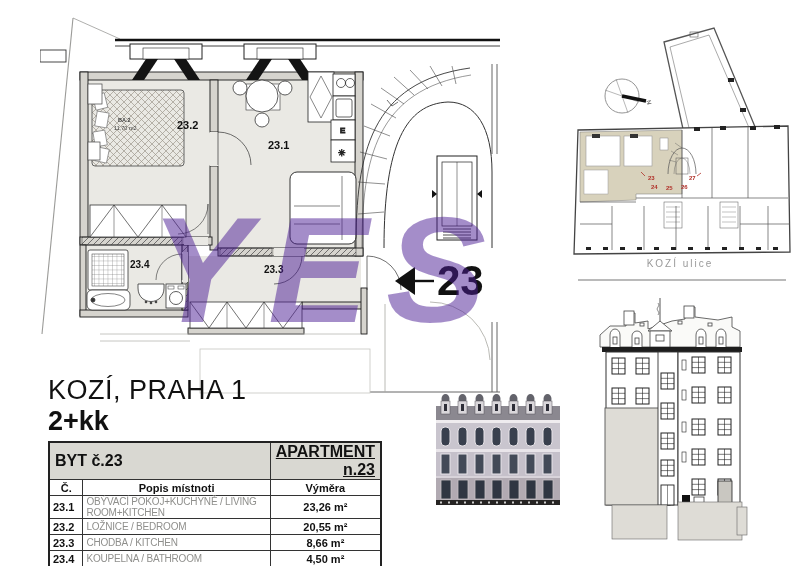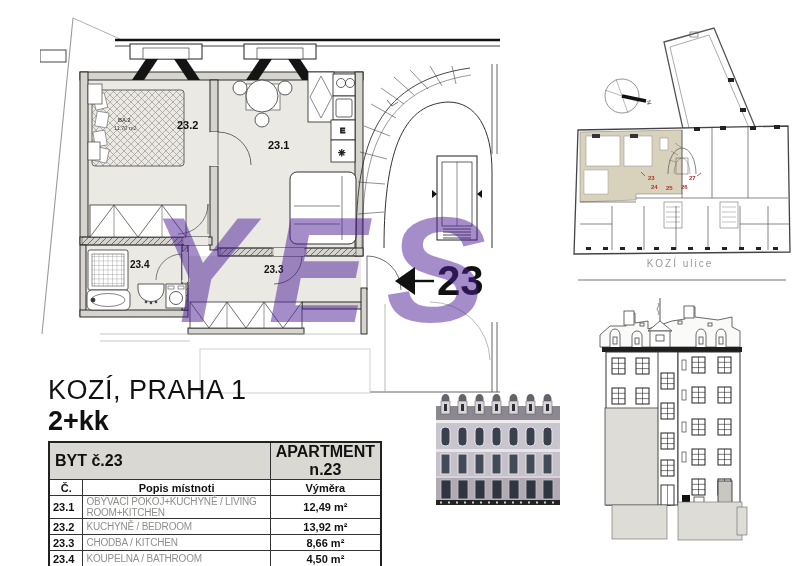--- a/index.html
+++ b/index.html
@@ -9,21 +9,21 @@
   svg text{font-family:"Liberation Sans",sans-serif;}
   
   .titleblock{position:absolute;left:48px;top:376px;width:334px;}
   .tb-line1{font-size:27px;font-weight:normal;letter-spacing:.5px;line-height:1.05;}
   .tb-line2{display:flex;font-size:27px;font-weight:bold;margin-top:2px;}
   
   .aprt-table{position:absolute;left:48px;top:441px;width:334px;border-collapse:collapse;
               border:2px solid #222;font-size:11px;}
   .aprt-table td{border:1px solid #333;padding:0 3px;vertical-align:middle;height:15px;}
   .hdr-row td{background:#d9d8d2;font-size:16px;font-weight:bold;height:21px;padding:0 5px;}
-  .hdr-row .right{text-align:center;}
+  .hdr-row .right{text-align:right;text-decoration:underline;}
   .colhead td{font-weight:bold;text-align:center;font-size:11px;}
   .num{font-weight:bold;width:28px;text-align:left;}
   .desc{color:#8f8f8c;width:210px;font-size:10px;letter-spacing:-.2px;}
   .area{font-weight:bold;text-align:center;width:84px;}
   
   .wm{position:absolute;left:150px;top:195px;font-size:150px;font-weight:bold;
       color:#4c1d95;opacity:.5;letter-spacing:18px;pointer-events:none;line-height:1;font-style:italic;}
 </style>
 </head>
 <body>
@@ -482,26 +482,26 @@
       <td class="right">APARTMENT n.23</td>
     </tr>
     <tr class="colhead">
       <td>Č.</td>
       <td>Popis místnoti</td>
       <td>Výměra</td>
     </tr>
     <tr>
       <td class="num">23.1</td>
       <td class="desc">OBÝVACÍ POKOJ+KUCHYNĚ / LIVING ROOM+KITCHEN</td>
-      <td class="area">12,49 m²</td>
+      <td class="area">23,26 m²</td>
     </tr>
     <tr>
       <td class="num">23.2</td>
-      <td class="desc">KUCHYNĚ / BEDROOM</td>
-      <td class="area">13,92 m²</td>
+      <td class="desc">LOŽNICE / BEDROOM</td>
+      <td class="area">20,55 m²</td>
     </tr>
     <tr>
       <td class="num">23.3</td>
       <td class="desc">CHODBA / KITCHEN</td>
       <td class="area">8,66 m²</td>
     </tr>
     <tr>
       <td class="num">23.4</td>
       <td class="desc">KOUPELNA / BATHROOM</td>
       <td class="area">4,50 m²</td>

